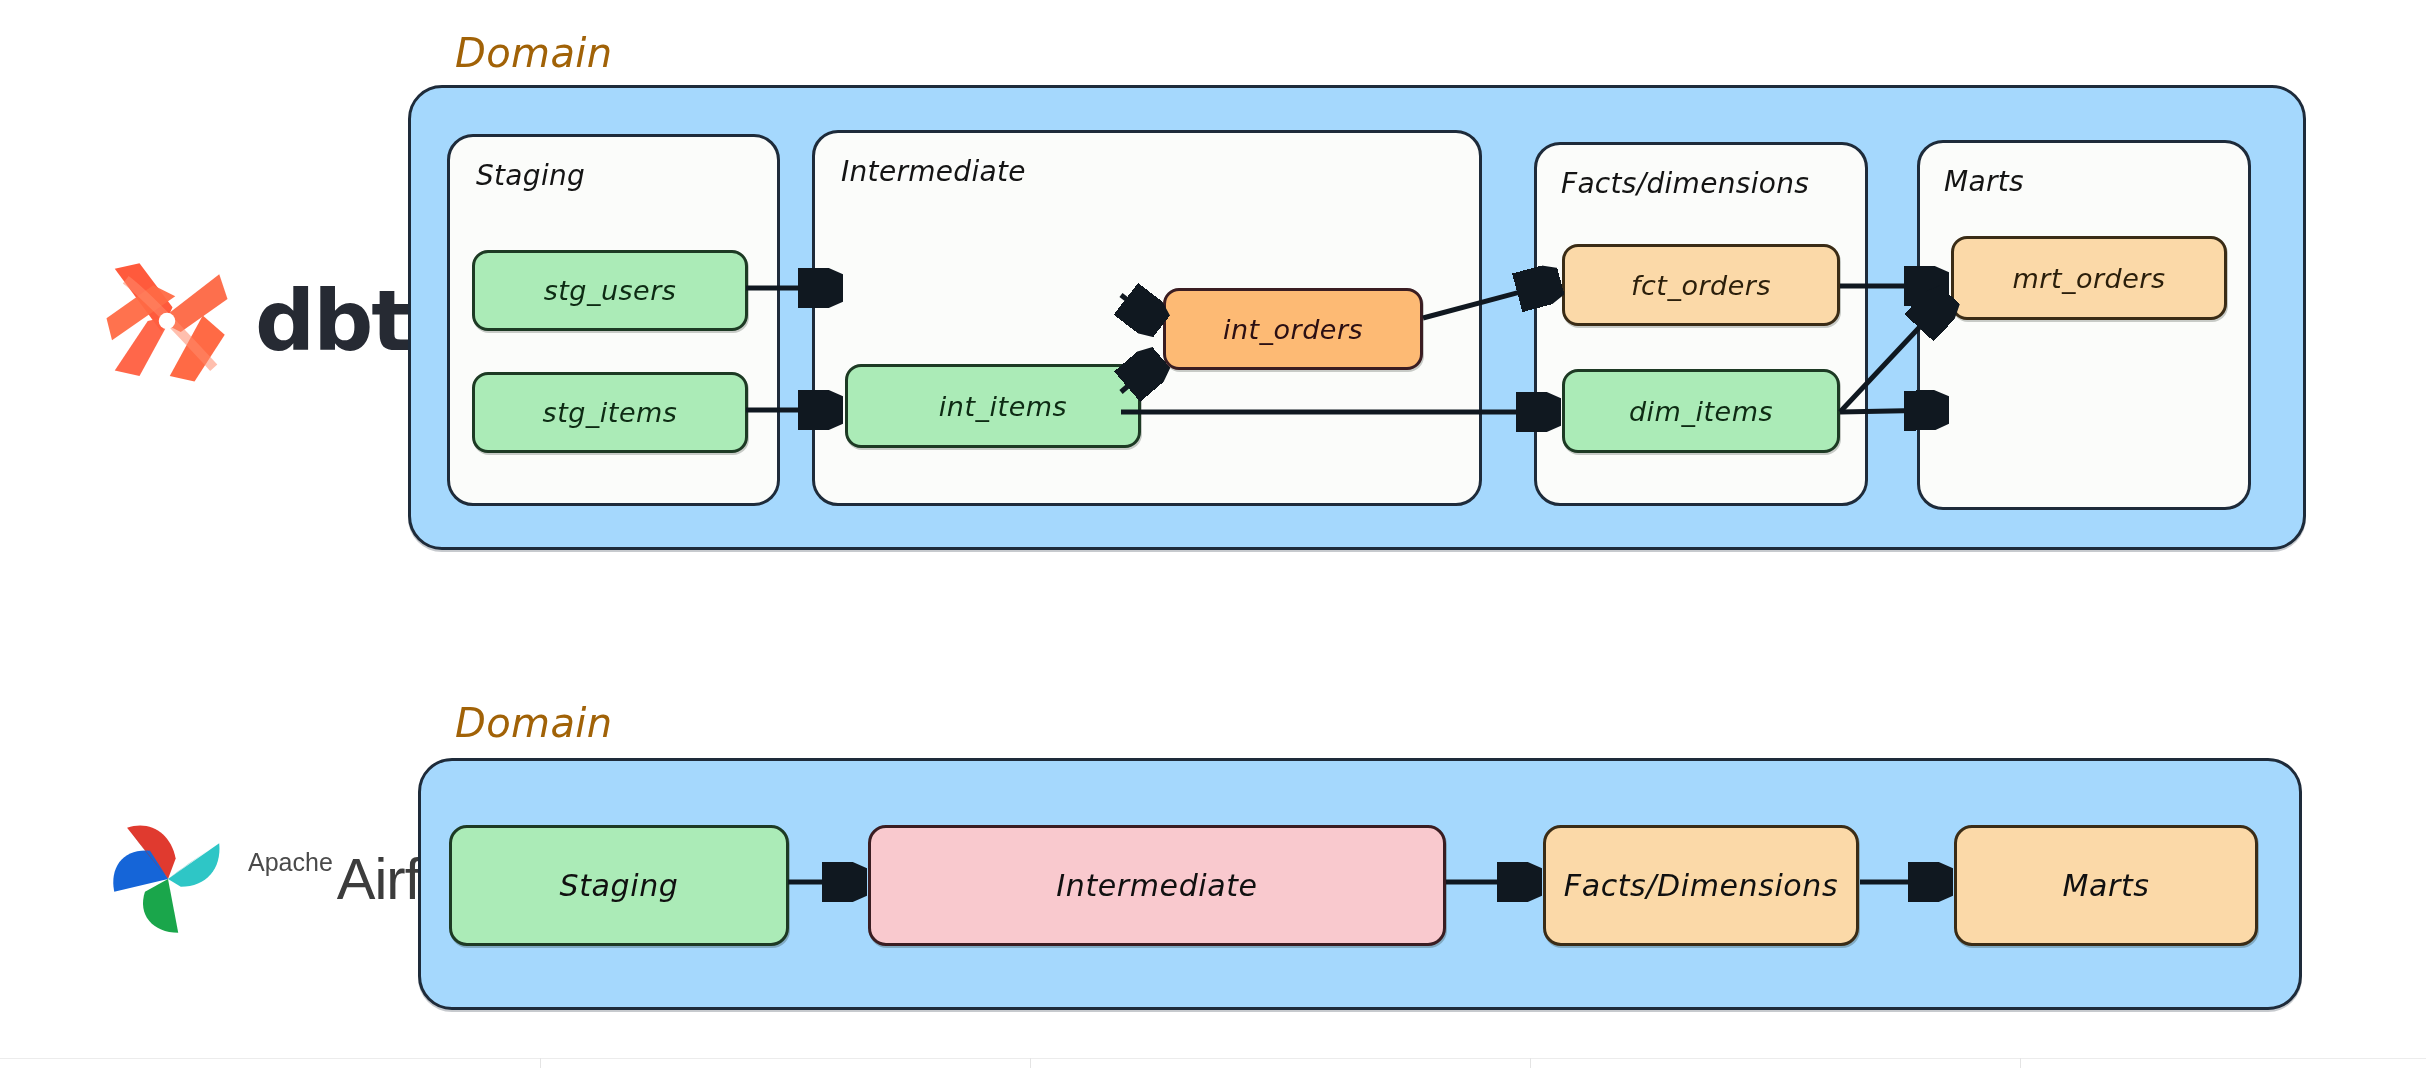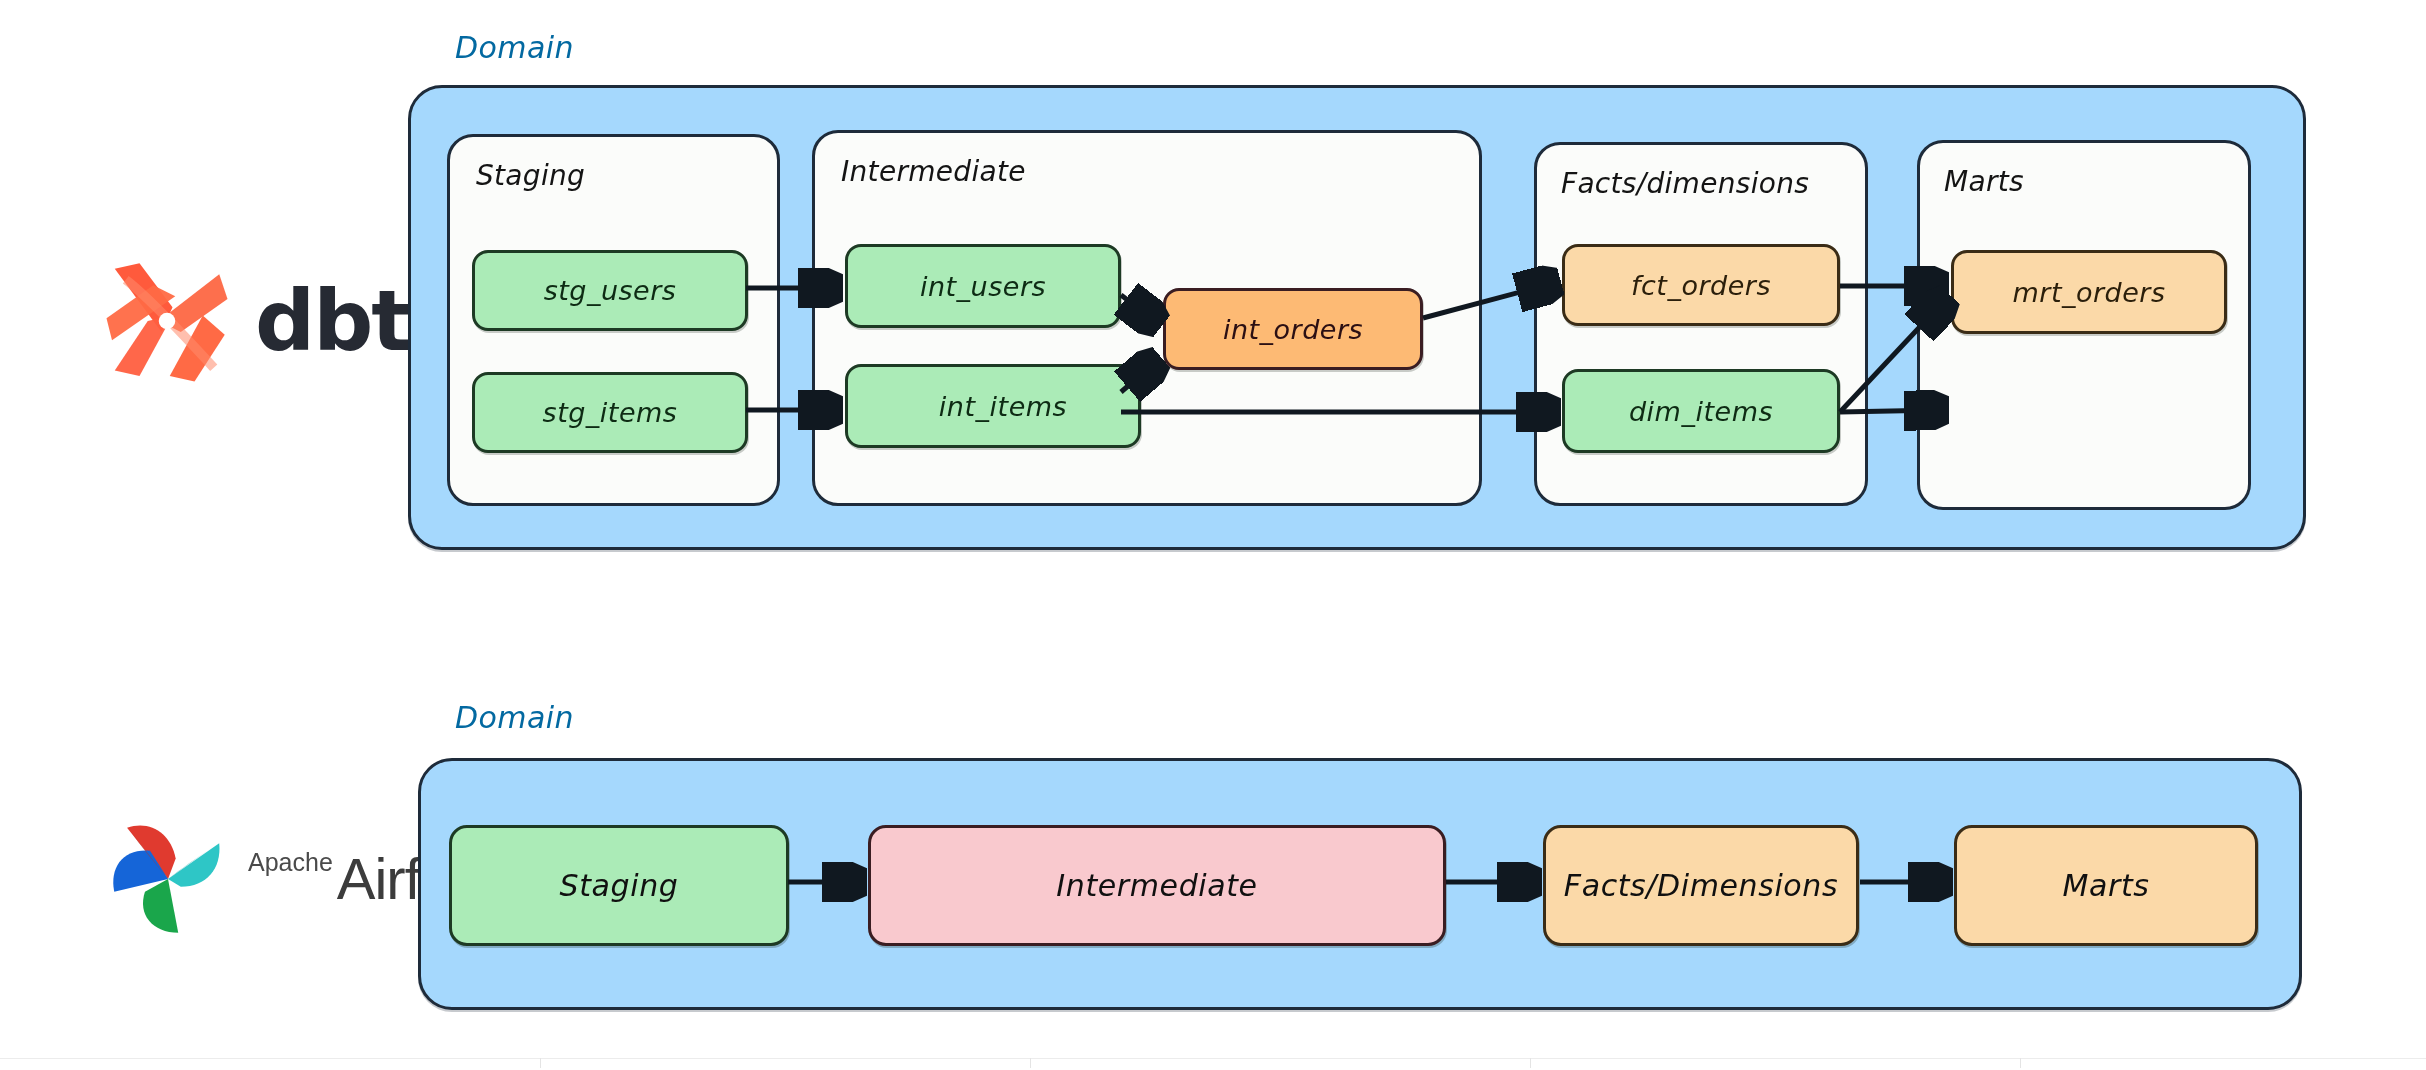--- a/index.html
+++ b/index.html
@@ -21,22 +21,22 @@
     width: 2426px;
     height: 1070px;
   }
 
   
   .abs { position: absolute; box-sizing: border-box; }
 
   
   .domain-caption {
     font-family: "DejaVu Sans", sans-serif;
-    font-size: 30px;
-    color: #0369a1;
+    font-size: 40px;
+    color: #a16207;
     letter-spacing: 0.4px;
     white-space: nowrap;
     font-style: italic;
     font-weight: 400;
   }
 
   
   .domain-box {
     background: #a5d8fd;
     border: 3px solid #1e2b3a;
@@ -169,34 +169,33 @@
 
   <div class="abs layer-panel" style="left:447px; top:134px; width:333px; height:372px;">
     <div class="layer-title" style="left:26px; top:22px;">Staging</div>
   </div>
   <div class="node green" style="left:472px; top:372px; width:270px; height:75px;">stg_items</div>
   <div class="node green" style="left:472px; top:250px; width:270px; height:75px;">stg_users</div>
 
   <div class="abs layer-panel" style="left:812px; top:130px; width:670px; height:376px;">
     <div class="layer-title" style="left:26px; top:22px;">Intermediate</div>
   </div>
-  <div class="node green" style="left:845px; top:244px; width:270px; height:78px;">int_users</div>
   <div class="node green" style="left:845px; top:364px; width:270px; height:78px;padding-left:20px;">int_items</div>
   <div class="node pink" style="left:1163px; top:288px; width:254px; height:76px;">int_orders</div>
 
   <div class="abs layer-panel" style="left:1534px; top:142px; width:334px; height:364px;">
     <div class="layer-title" style="left:24px; top:22px;">Facts/dimensions</div>
   </div>
   <div class="node orange" style="left:1562px; top:244px; width:272px; height:76px;">fct_orders</div>
   <div class="node green" style="left:1562px; top:369px; width:272px; height:78px;">dim_items</div>
 
   <div class="abs layer-panel" style="left:1917px; top:140px; width:334px; height:370px;">
     <div class="layer-title" style="left:24px; top:22px;">Marts</div>
   </div>
-  <div class="node orange" style="left:1951px; top:250px; width:270px; height:78px;">mrt_orders</div>
+  <div class="node orange" style="left:1951px; top:236px; width:270px; height:78px;">mrt_orders</div>
 
   <svg class="arrows">
     <defs>
       <marker id="ah" markerWidth="9" markerHeight="8" refX="7.6" refY="4" orient="auto" markerUnits="strokeWidth">
         <path d="M0,0 L9,4 L0,8 L2.2,4 Z" fill="#101820" stroke="none"></path>
       </marker>
     </defs>
 
     <line x1="746" y1="288" x2="836" y2="288" marker-end="url(#ah)"></line>
 

